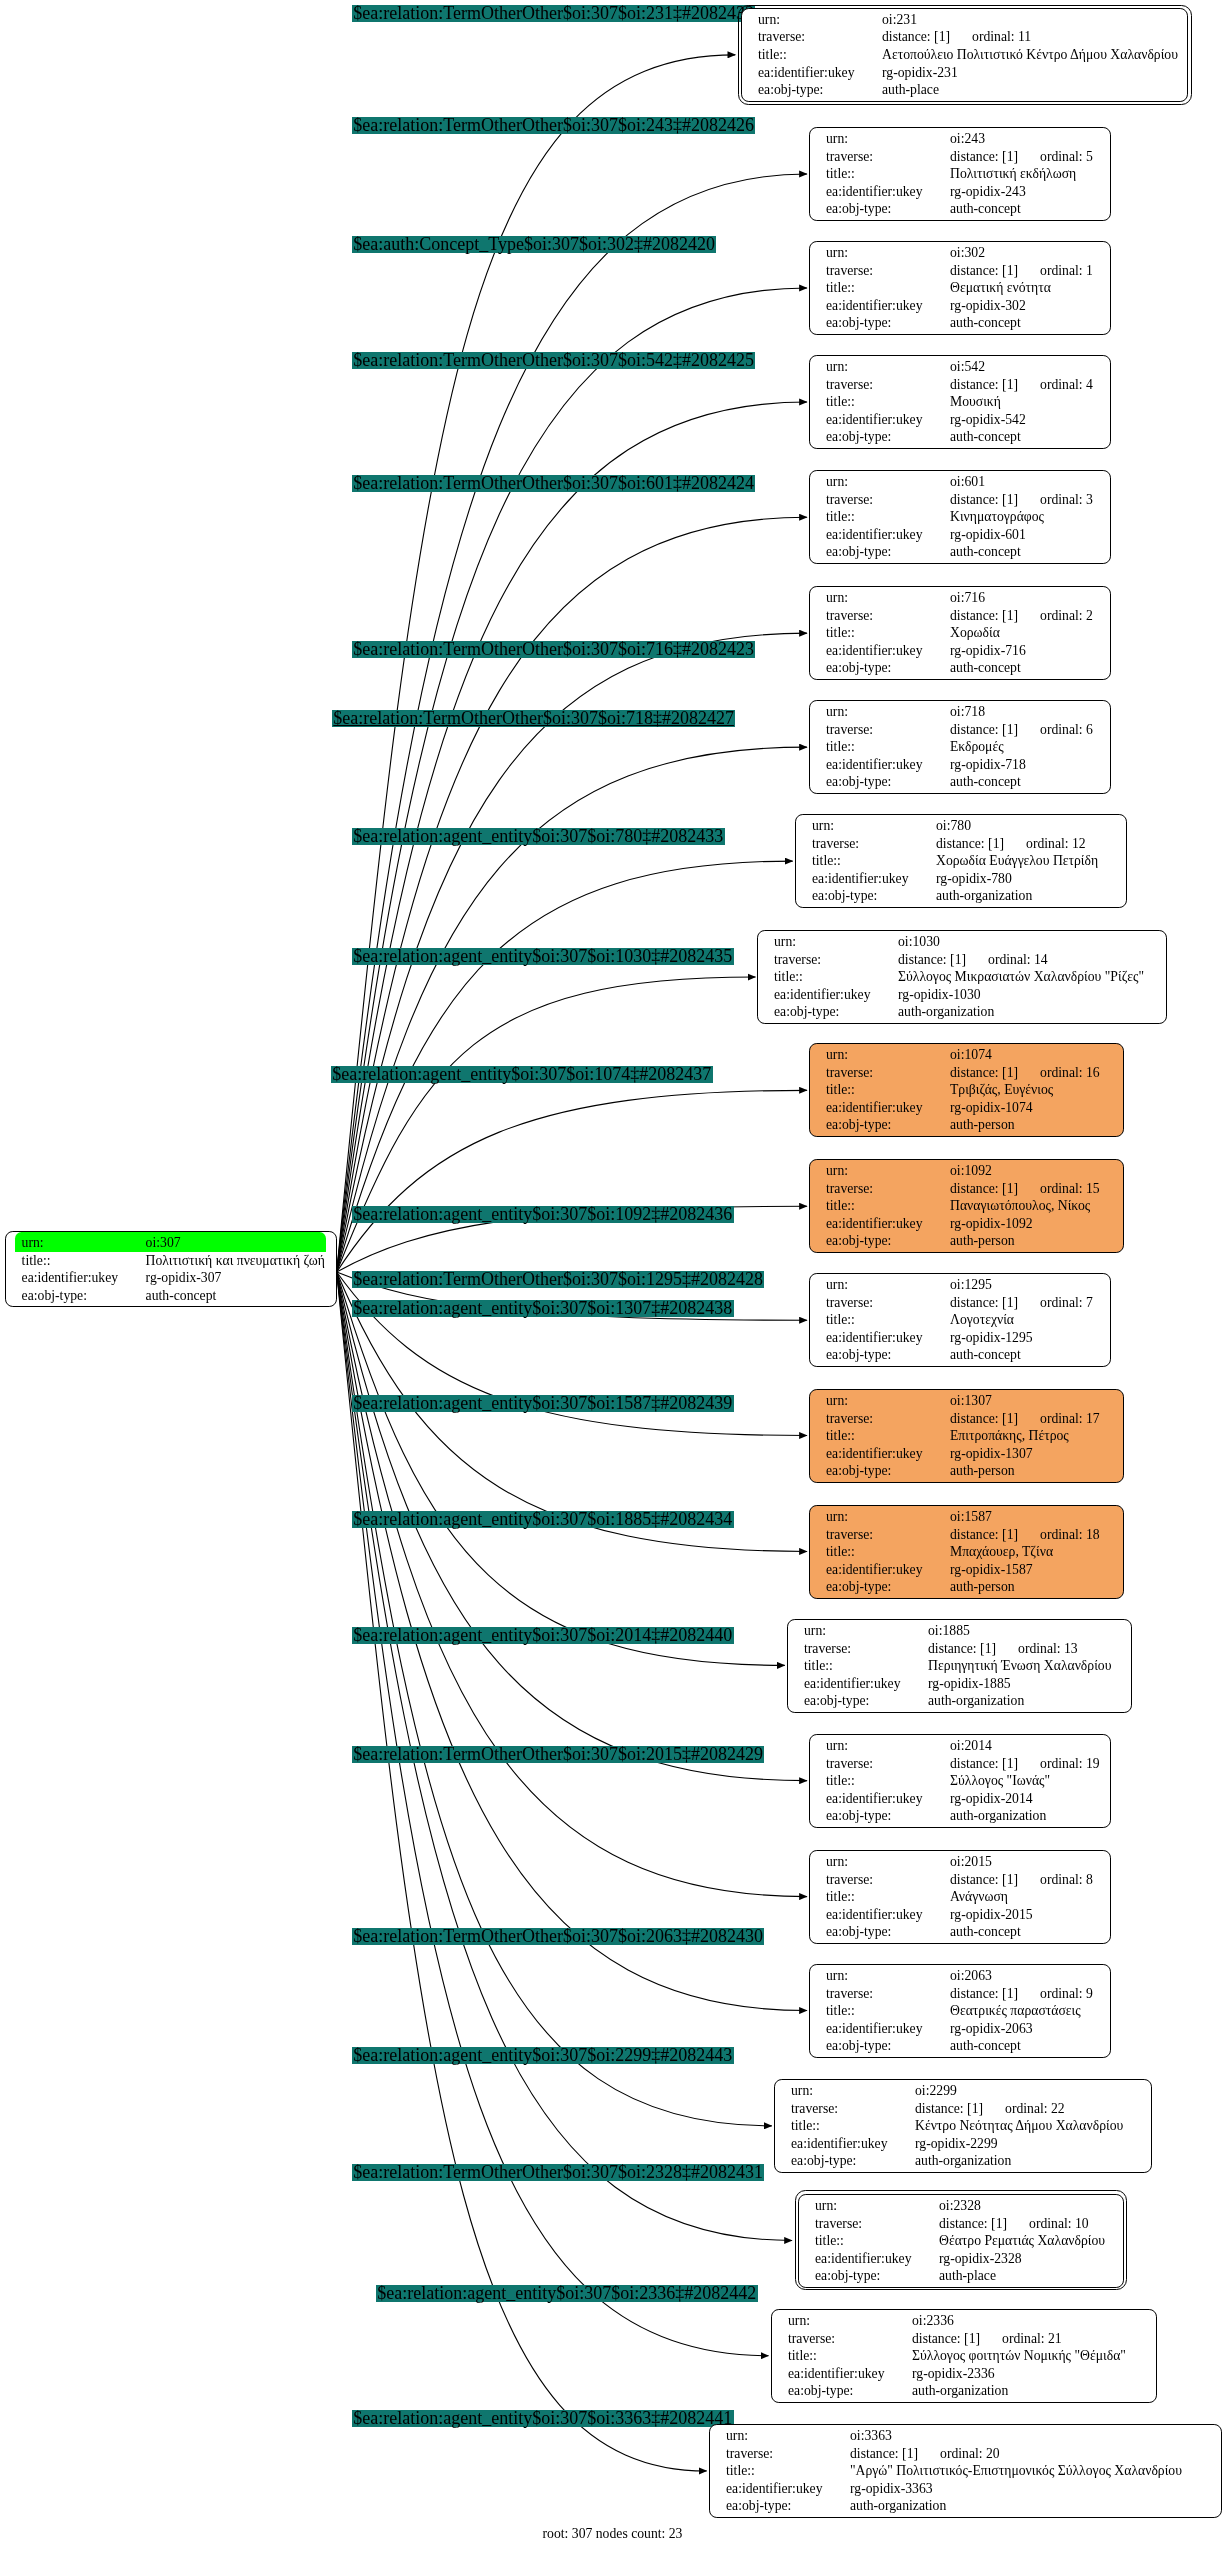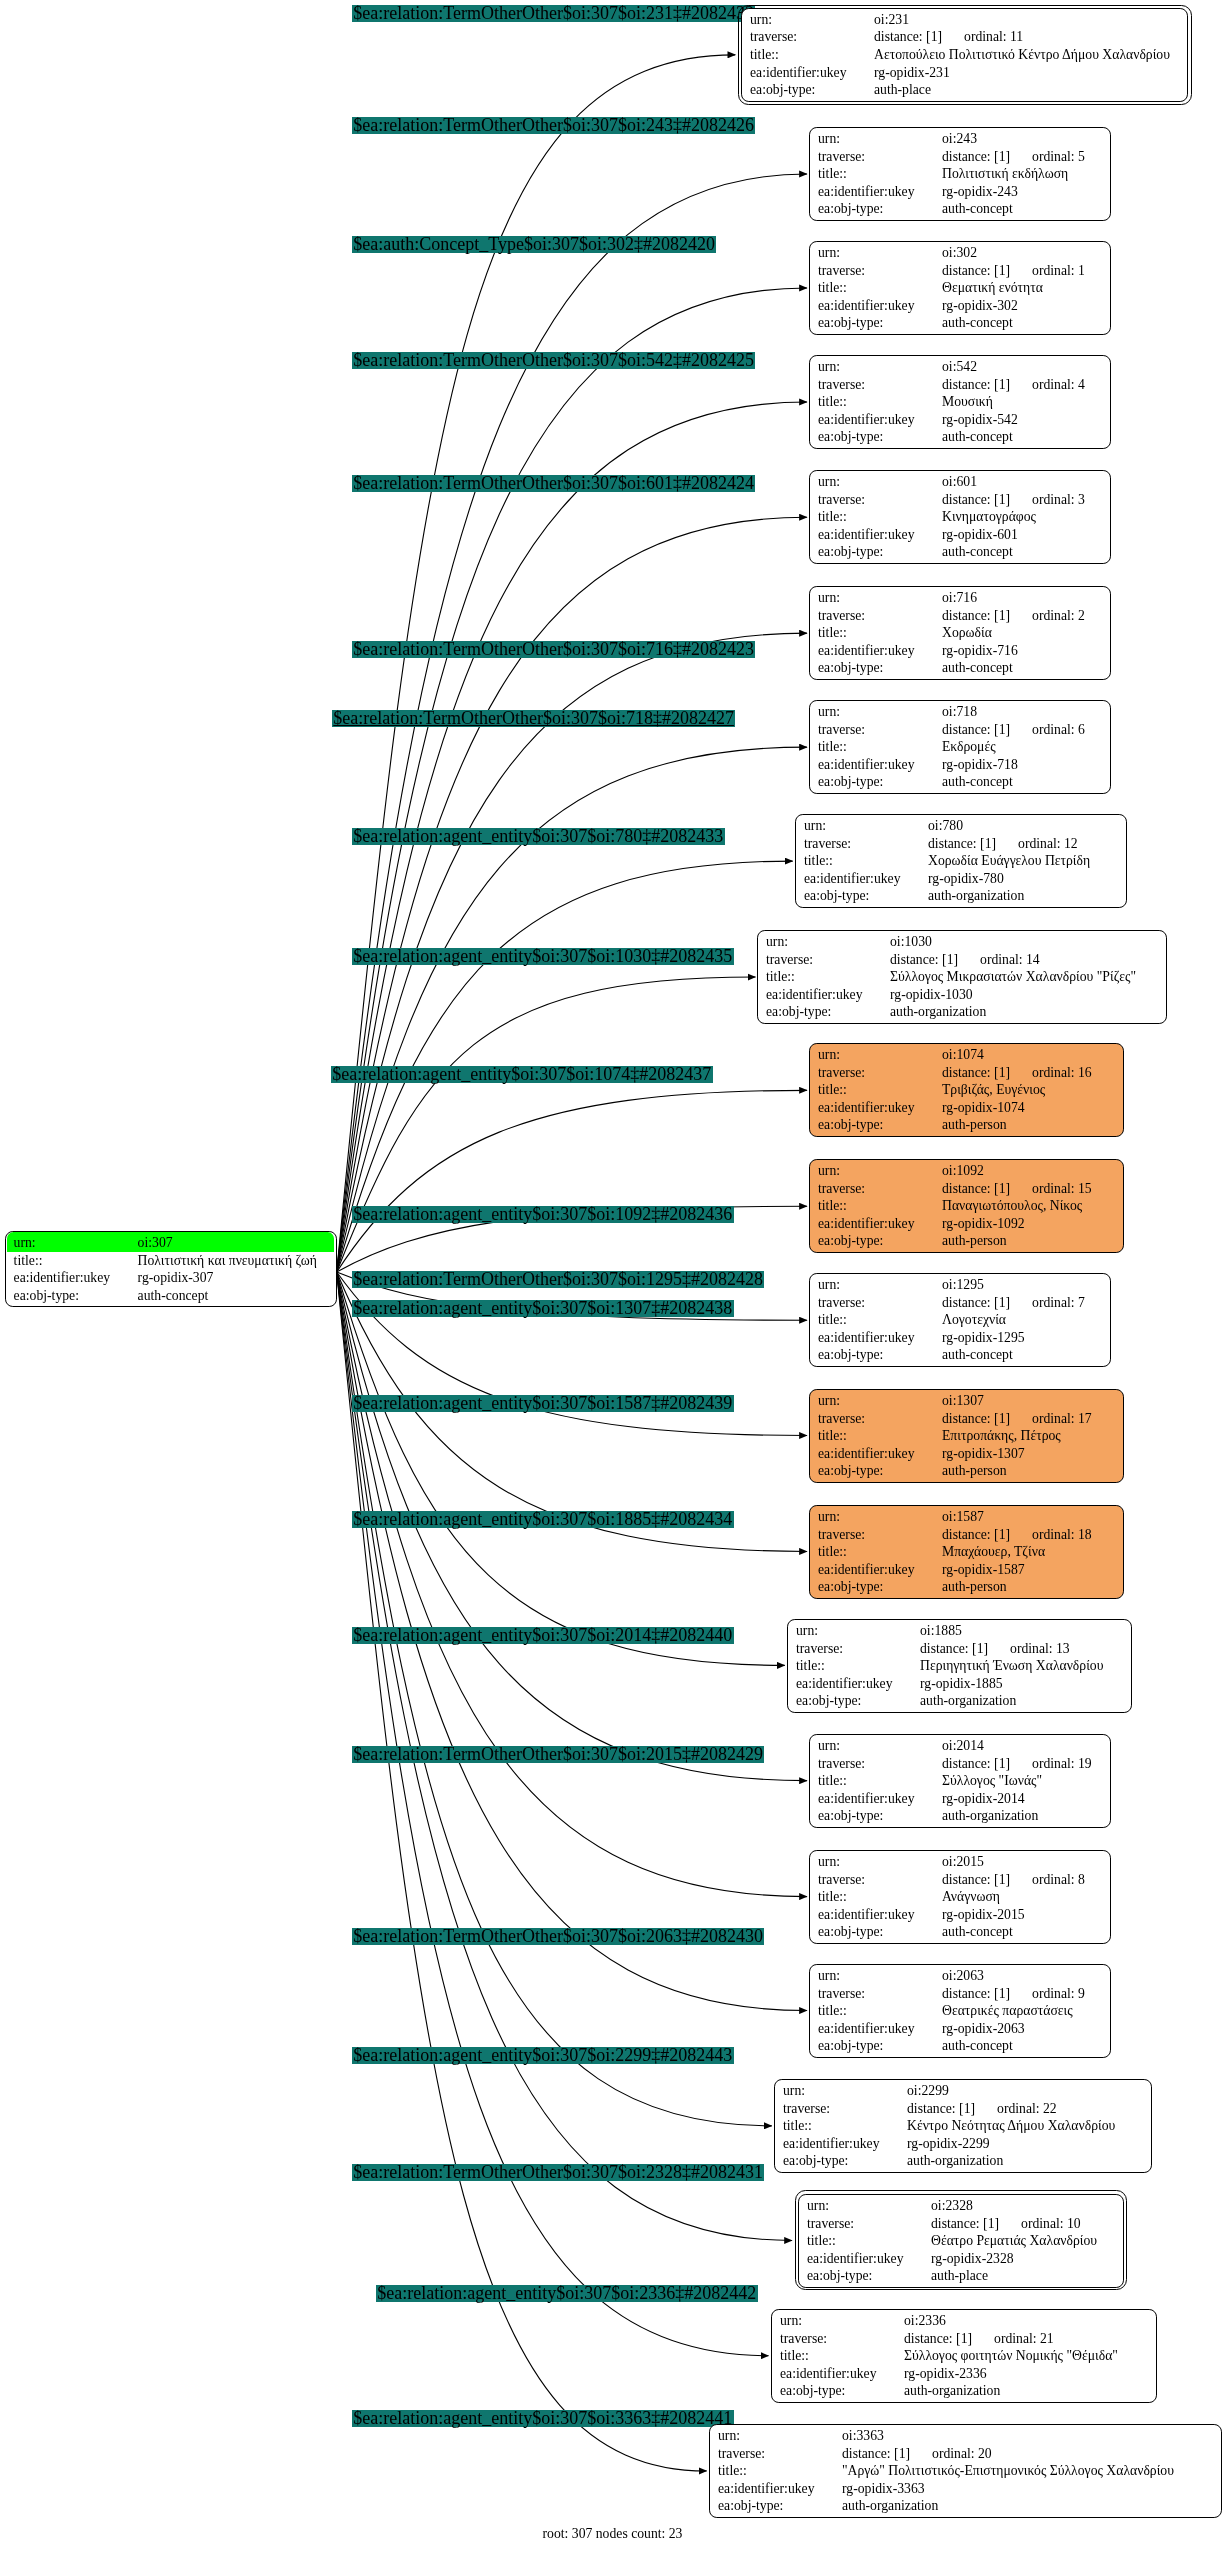--- a/index.html
+++ b/index.html
@@ -21,21 +21,21 @@
     font-size:18px;
     line-height:17px;
     background:#0f766e;
     padding:0 1.3px;
   }
   .node {
     position:absolute;
     background: var(--node-fill, #fff);
     border: 1px solid var(--border-col, #000);
     border-radius: 7.8px;
-    padding: 2px 8px;
+    padding: 2px 16px;
     font-size: 13.7px;
   }
   .node.person { background: var(--person-fill, #f4a460); }
   .ring {
     position:absolute;
     border:1px solid var(--border-col, #000);
     border-radius:10.4px;
     pointer-events:none;
     background:transparent;
   }

